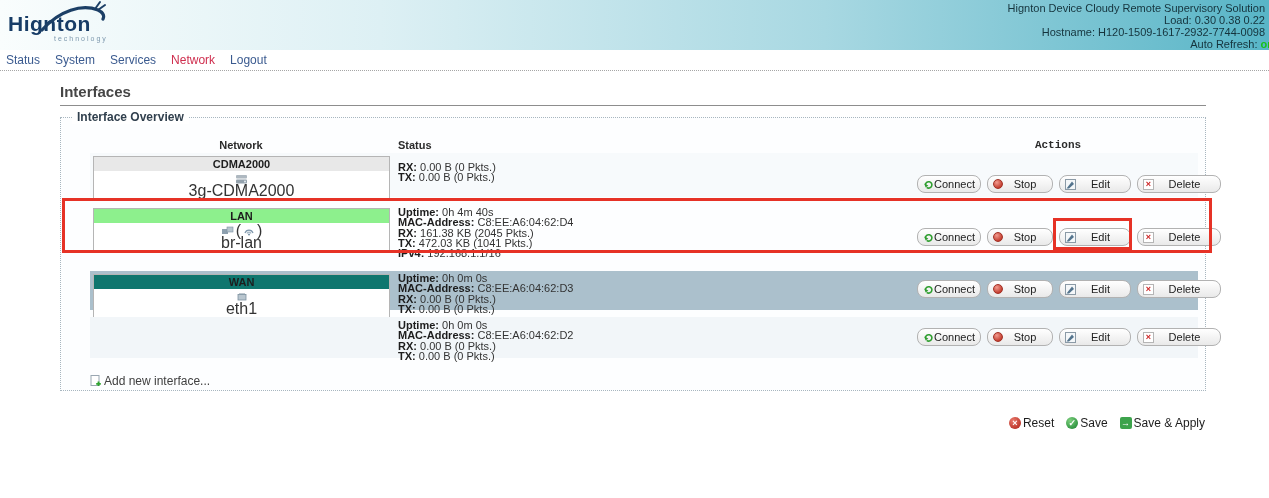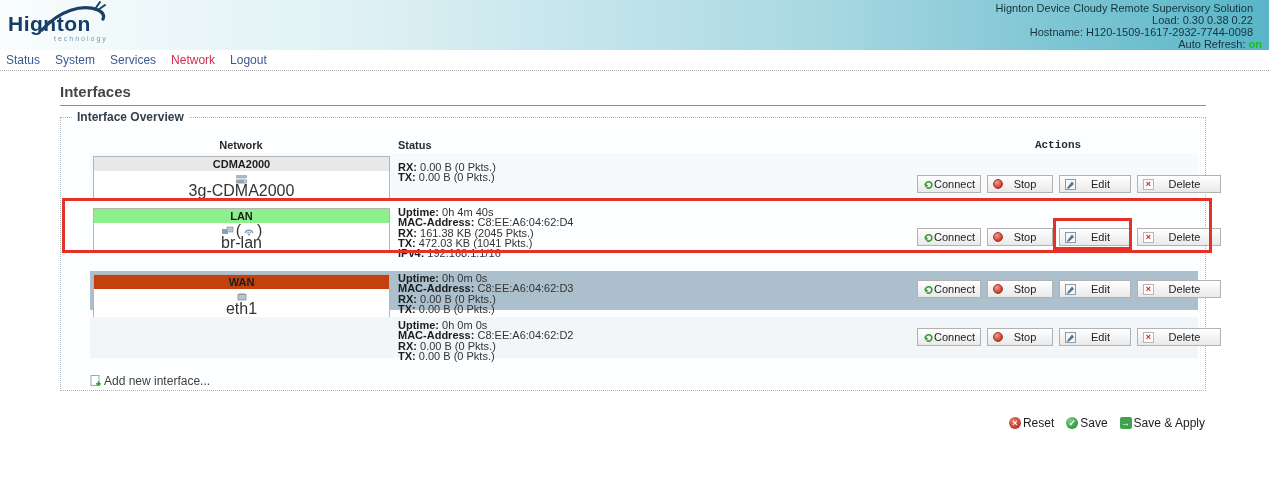--- a/index.html
+++ b/index.html
@@ -7,21 +7,21 @@
   .screen { position:relative; width:1269px; height:498px; background:#ffffff;
             overflow:hidden; font-family:"Liberation Sans", sans-serif; color:#333; }
 
   
   .topbar { position:absolute; left:0; top:0; width:1269px; height:50px;
             background:linear-gradient(90deg,#f9fdfd 0%, #ddf0f4 30%, #a8d8e2 65%, #58b5c7 100%); }
   .logo { position:absolute; left:8px; top:12px; }
   .logo-text { font-size:21px; font-weight:bold; color:#173c66; letter-spacing:0.5px; }
   .logo-tag { font-size:7px; color:#7d98ad; letter-spacing:2px; margin-left:46px; margin-top:-1px; }
   .antelope { position:absolute; left:30px; top:-12px; }
-  .sysinfo { position:absolute; right:16px; top:2px; text-align:right; font-size:11px;
+  .sysinfo { position:absolute; right:4px; top:2px; text-align:right; font-size:11px;
              line-height:12px; color:#15333c; white-space:nowrap; }
   .ar-on { color:#19c019; font-weight:bold; margin-right:-9px; }
 
   
   .nav { position:absolute; left:0; top:50px; width:1269px; height:21px; background:#fff;
          border-bottom:1px dotted #a6a6a6; display:flex; align-items:center; gap:15px;
          padding-left:6px; font-size:12px; }
   .nav a { color:#3a5a8f; text-decoration:none; cursor:pointer; }
   .nav a.active { color:#cf2e4e; }
 
@@ -46,37 +46,37 @@
   .r1 { top:205px; height:47px; background:#fdfeff; }
   .r2 { top:271px; height:39px; background:#abc0cc; }
   .r3 { top:317px; height:41px; background:#f2f6f9; }
 
   .netcell { position:absolute; left:3px; top:3px; width:297px; background:#fff;
              border:1px solid #b5b5b5; }
   .nethead { height:14px; line-height:14px; text-align:center; font-weight:bold;
              font-size:11px; color:#1d1d1d; }
   .hd-gray  { background:#e8e8e8; }
   .hd-green { background:#8df08d; }
-  .hd-red   { background:#c2410c; }
+  .hd-red   { background:#0f766e; }
   .netbody { text-align:center; padding:2px 0 3px; font-size:16px; line-height:11px; color:#333; }
   .iconline { height:11px; display:flex; justify-content:center; align-items:center; gap:2px; }
   .devname { margin-top:1px; }
 
   .statcell { position:absolute; left:308px; font-size:11px; line-height:10.3px;
               color:#333; white-space:nowrap; }
   .r0 .statcell { top:9px; }  .r1 .statcell { top:2px; }
   .r2 .statcell { top:2px; }  .r3 .statcell { top:3px; }
   .sline b { color:#1c1c1c; }
 
   .actcell { position:absolute; left:827px; display:flex; gap:6px; }
   .r0 .actcell { top:22px; } .r1 .actcell { top:23px; }
   .r2 .actcell { top:9px; }  .r3 .actcell { top:11px; }
   .abtn { height:18px; border:1px solid #b2b2b2; background:linear-gradient(#ffffff,#e9e9e9);
           display:flex; align-items:center; padding:0 5px; font-size:11px; color:#222;
-          border-radius:0; cursor:pointer; }
+          border-radius:8px; cursor:pointer; }
   .abtn .lbl { flex:1; text-align:center; }
   .w-connect { width:64px; } .w-stop { width:66px; } .w-edit { width:72px; } .w-delete { width:84px; }
 
   .stop-dot { width:10px; height:10px; border-radius:50%;
               background:radial-gradient(circle at 35% 30%, #f29a8e, #c23b2d 75%);
               border:1px solid #a23024; flex:none; }
   .del-box { width:11px; height:11px; border:1px solid #b5b5b5; background:#fff; color:#cc2020;
              font-size:9px; font-weight:bold; line-height:9px; text-align:center; flex:none; }
   .del-box::before { content:'×'; }
 

